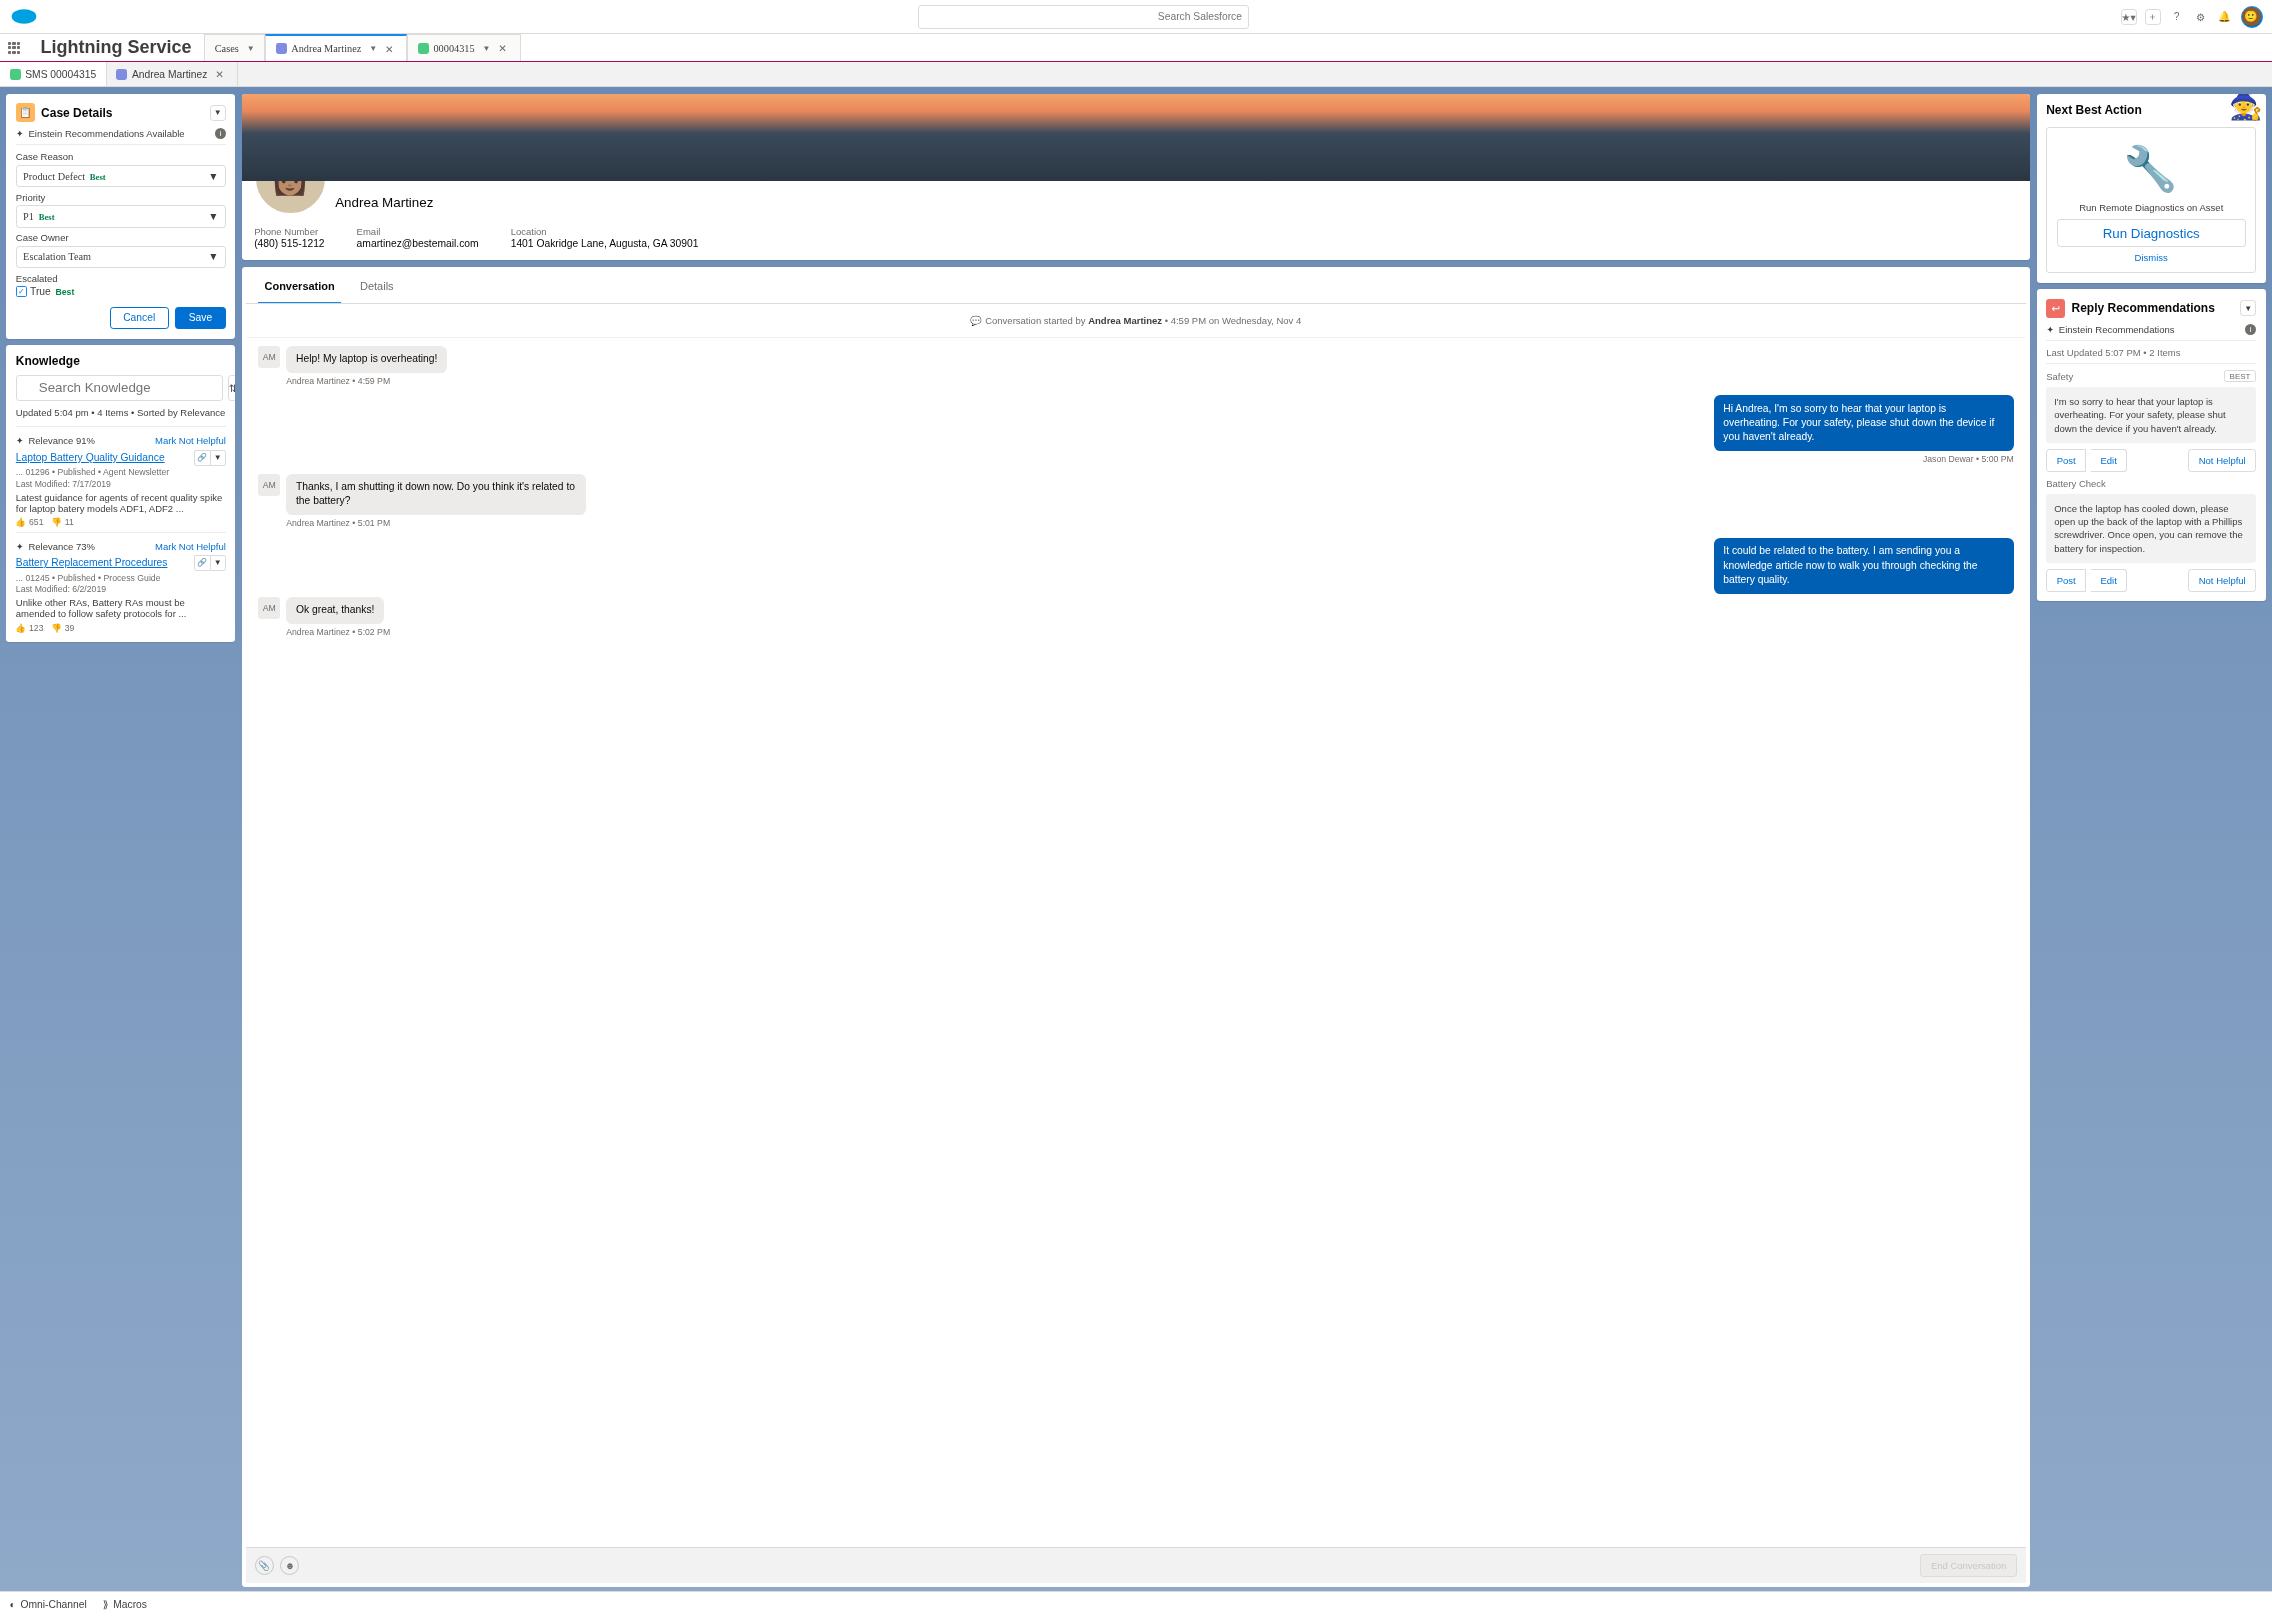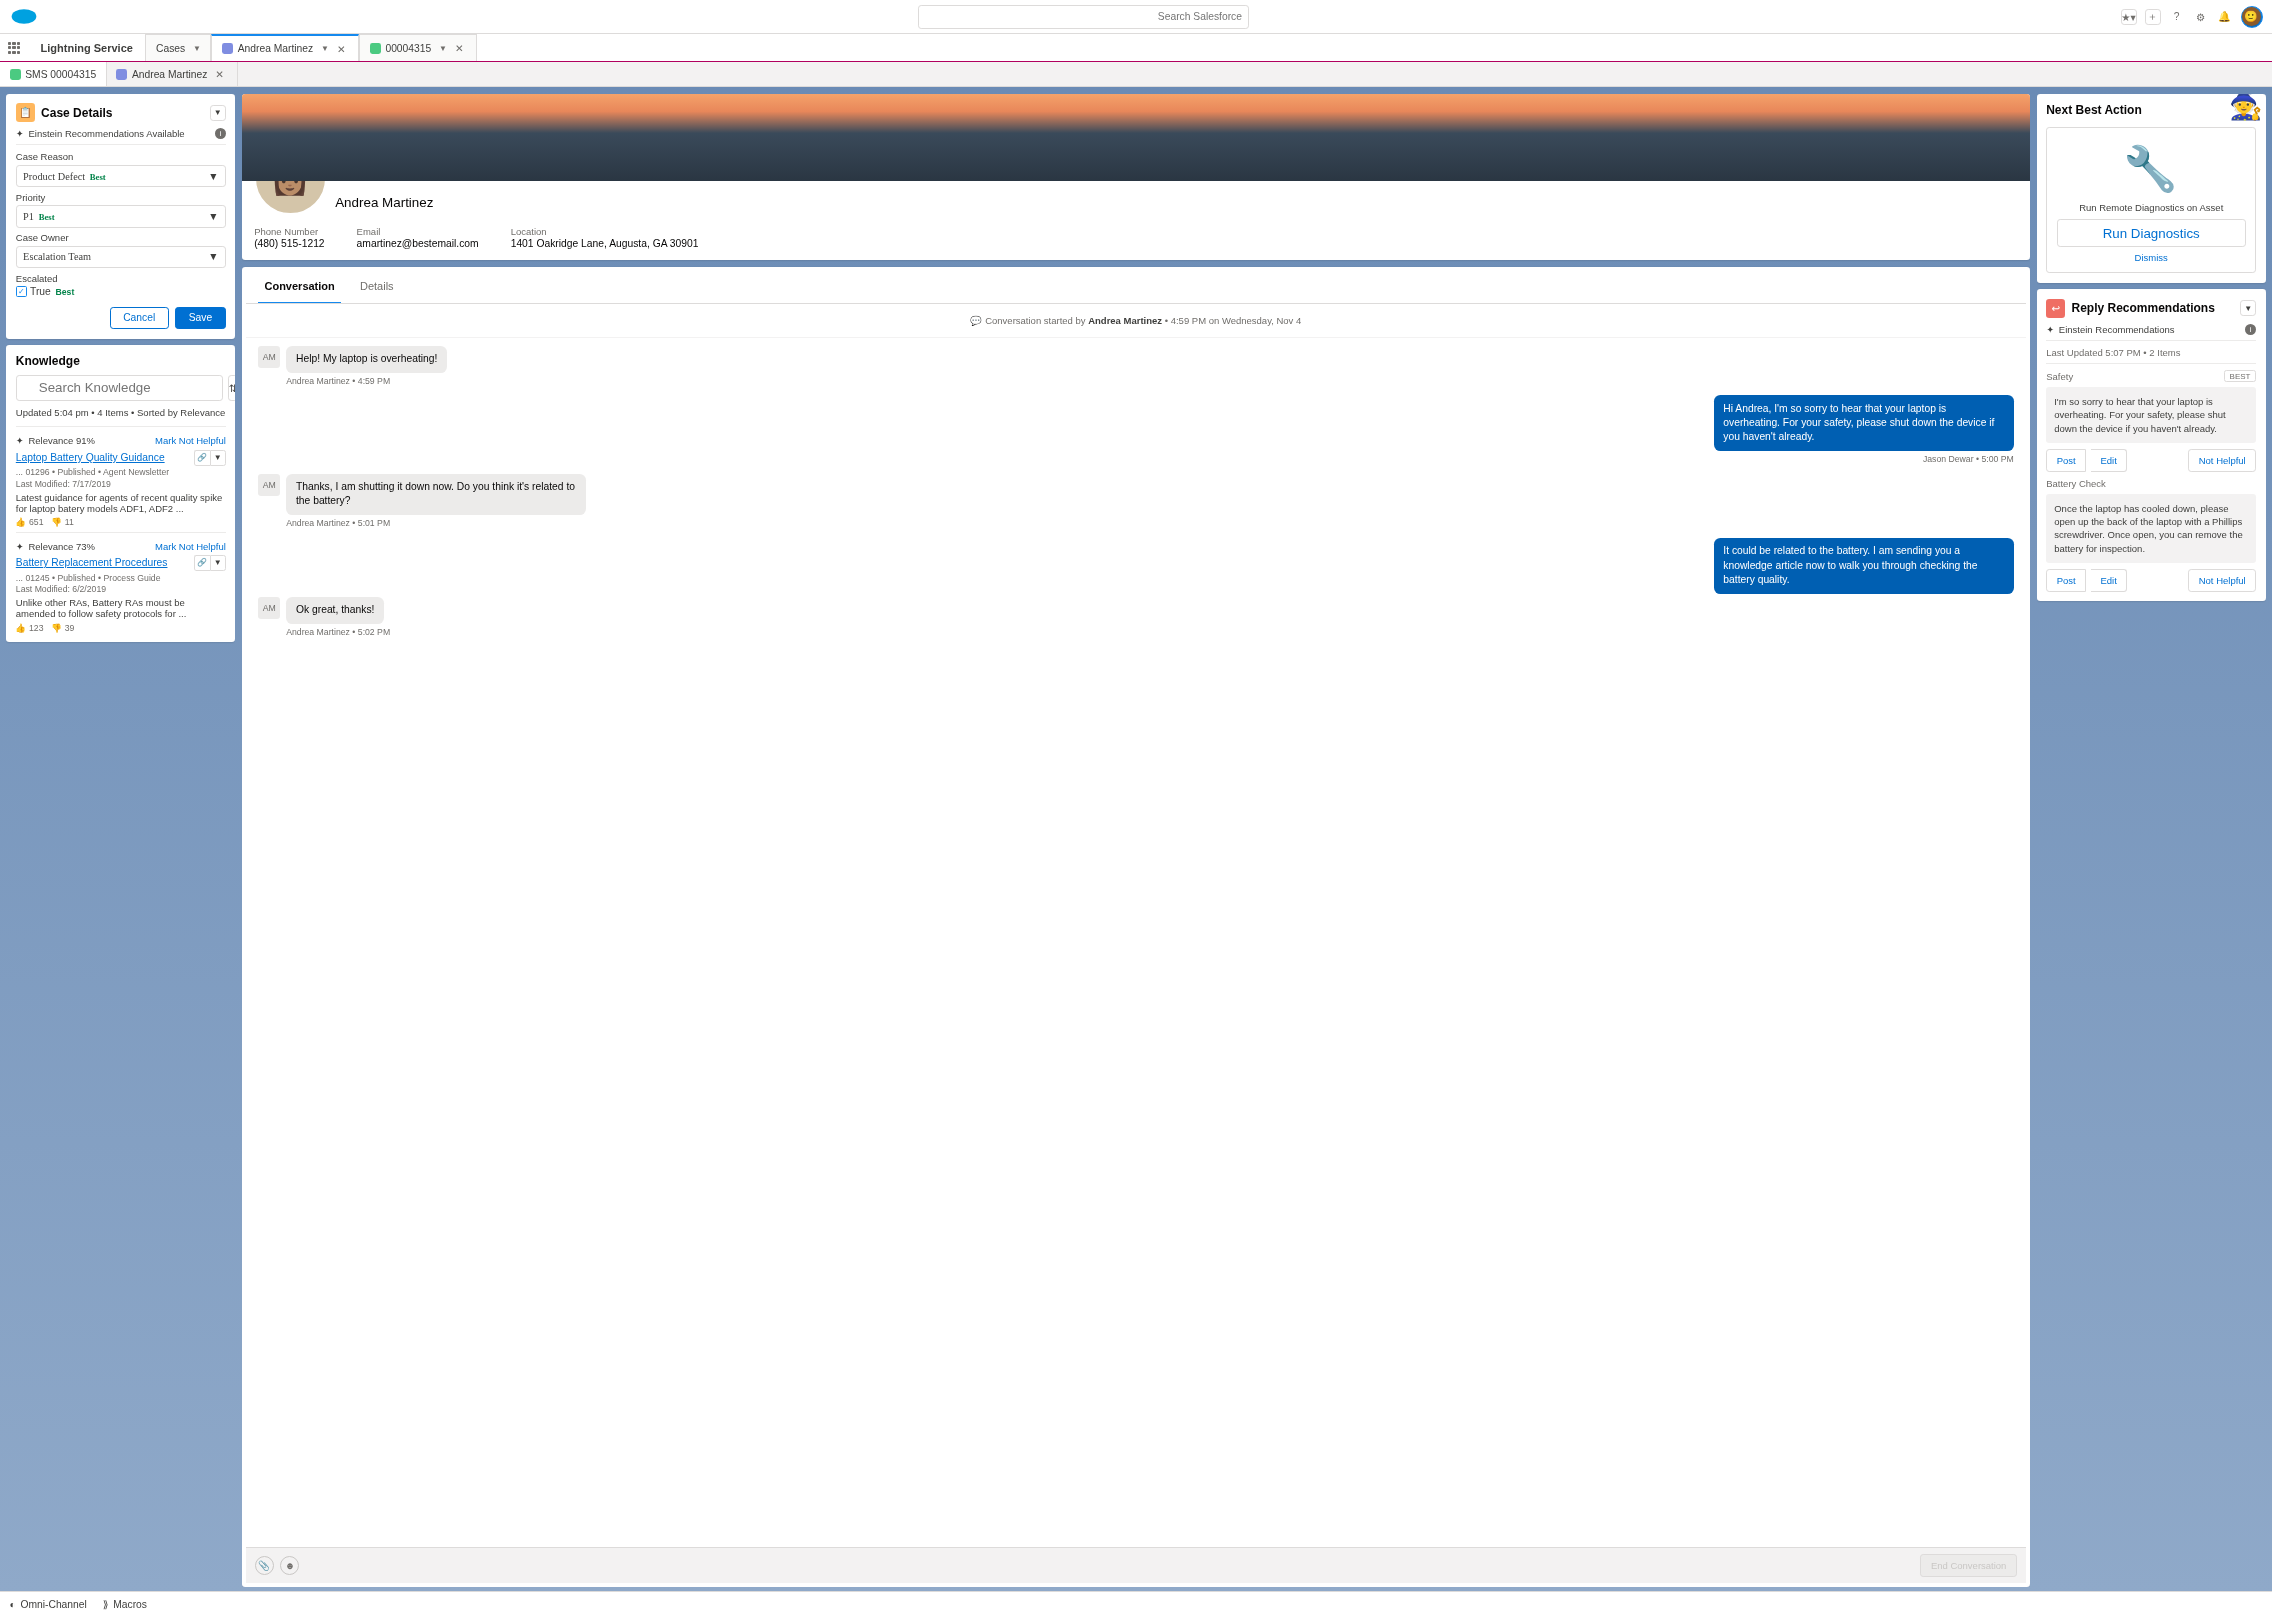--- a/index.html
+++ b/index.html
@@ -17,22 +17,22 @@
 .hdr-ic { width: 16px; height: 16px; display: inline-flex; align-items: center; justify-content: center; cursor: pointer; border: 0.8px solid #dddbda; border-radius: 3.2px; padding: 2.4px; }
 .hdr-ic.plain { border: none; }
 .avatar-img { width: 22px; height: 22px; border-radius: 50%; background: linear-gradient(#1589ee,#0d66b3); border: 1.6px solid #1589ee; }
 .avatar-face { width:19px;height:19px;border-radius:50%;background:#8a5a2a;display:flex;align-items:center;justify-content:center;color:#fff;font-size:11px;}
 
 
 .nav { display: flex; align-items: stretch; border-bottom: 1.6px solid #b0005f; height: 28px; }
 .waffle { width: 28px; display: flex; align-items: center; justify-content: center; cursor: pointer; }
 .waffle-grid { display: grid; grid-template-columns: repeat(3,3.2px); gap: 1.6px; }
 .waffle-grid span { width:3.2px;height:3.2px;background:#706e6b;border-radius:0.8px;}
-.app-name { font-size: 11px; font-weight: 600; padding: 0 12.6px; display: flex; align-items: center; }
-.nav-tab { display: flex; align-items: center; padding: 0 9.5px; border: 0.8px solid #dddbda; border-bottom: none; background: #fafaf9; gap: 4.7px; position: relative; }
+.app-name { font-size: 18px; font-weight: 600; padding: 0 12.6px; display: flex; align-items: center; }
+.nav-tab { display: flex; align-items: center; padding: 0 9.5px; border: 0.8px solid #dddbda; border-bottom: none; background: #fafaf9; gap: 4.7px; position: relative; font-family: Liberation Serif, serif; }
 .nav-tab.active { background: #fff; border-top: 2.4px solid #1589ee; }
 .nav-tab .chev { color: #706e6b; font-size: 8px; margin-left: 3.2px; cursor: pointer; }
 .tab-ic { width: 11px; height: 11px; border-radius: 2.4px; display: inline-block; }
 .ic-contact { background: #7f8de1; }
 .ic-sms { background: #4bca81; }
 .close-x { cursor: pointer; color: #706e6b; padding: 0 3.2px; }
 
 
 .subtabs { display: flex; background: #f3f2f2; border-bottom: 0.8px solid #dddbda; height: 25px; }
 .subtab { display: flex; align-items: center; gap: 4.7px; padding: 0 9.5px; border-right: 0.8px solid #dddbda; background: #fff; }

